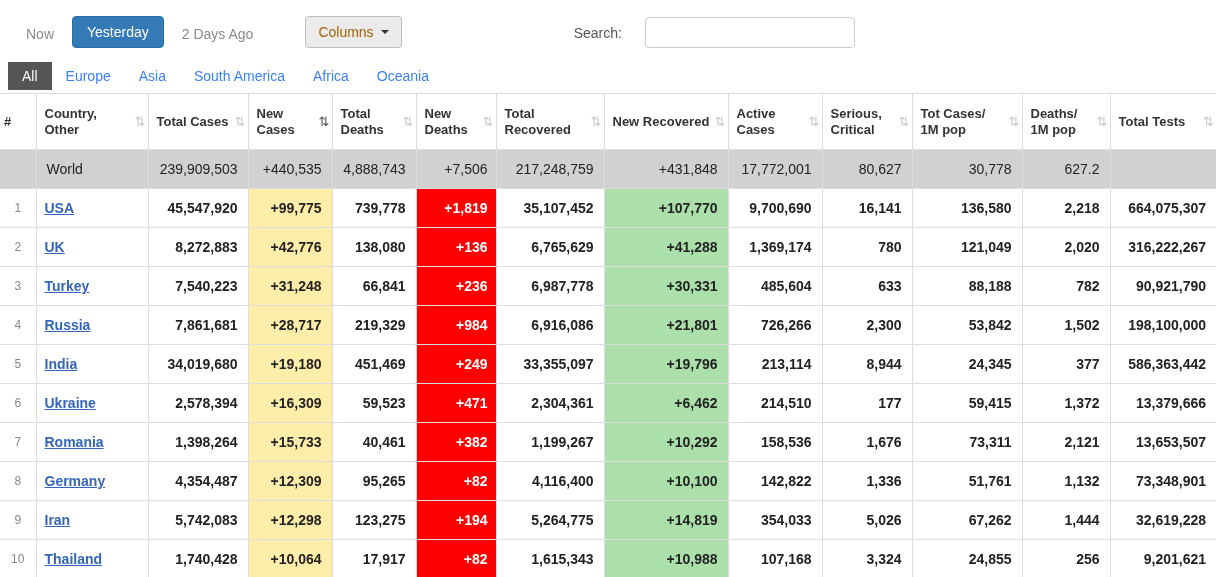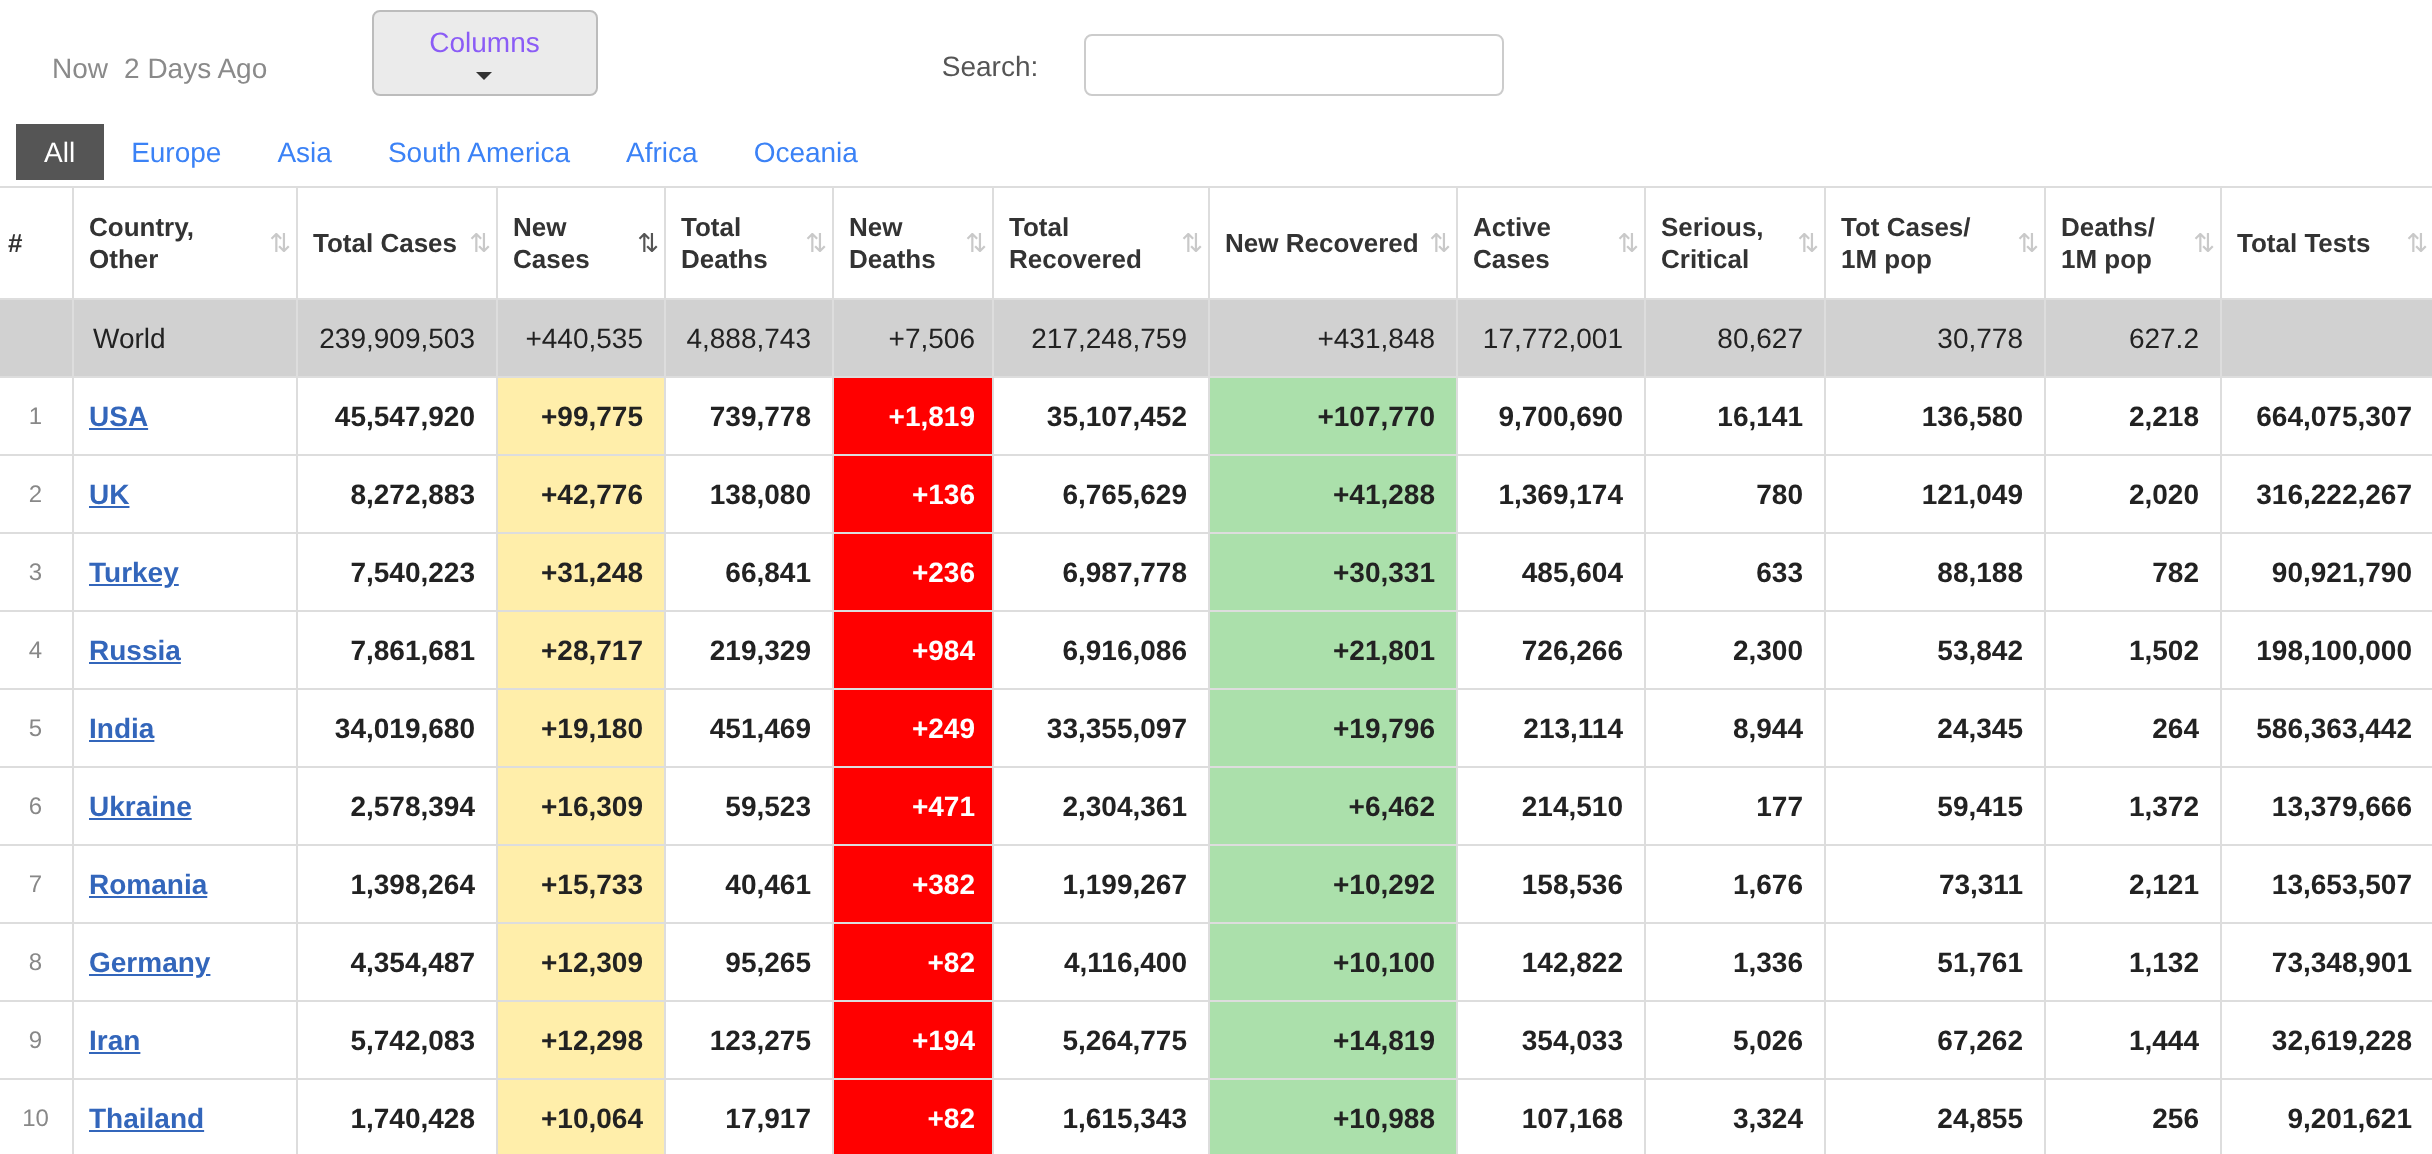--- a/index.html
+++ b/index.html
@@ -14,22 +14,22 @@
   .toolbar { display: flex; align-items: flex-end; padding: 8px 0 0 22px; height: 48px; }
   .btn { font-size: 14px; cursor: pointer; border: none; background: none; font-family: inherit; }
   .btn-link { color: #8a8a8a; padding: 6px 4px; }
   .btn-primary {
     background: var(--accent, #337ab7); color: #fff;
     border: 1px solid #2e6da4; border-radius: 4px;
     padding: 7px 14px; margin: 0 14px;
   }
   .btn-default {
     background: #ebebeb; border: 1px solid #bcbcbc; border-radius: 4px;
-    padding: 7px 28px; color: #8b5cf6; margin-left: 48px;
-    display: inline-flex; align-items: center; gap: 7px; flex-direction: column;
+    padding: 7px 12px; color: #a16207; margin-left: 48px;
+    display: inline-flex; align-items: center; gap: 7px;
   }
   .caret {
     width: 0; height: 0; display: inline-block;
     border-left: 4px solid transparent; border-right: 4px solid transparent;
     border-top: 4px solid #333;
   }
   .search { display: flex; align-items: center; margin-left: 172px; gap: 23px; font-size: 14px; color: #555; }
   .search input {
     width: 210px; height: 31px; border: 1px solid #ccc; border-radius: 4px;
     padding: 4px 8px; font-size: 14px; font-family: inherit;
@@ -68,20 +68,21 @@
   .newrecovered { background: var(--green, #abe0ab); text-align: right; font-weight: bold; padding: 9px 10px; }
 
   tr.world td { background: var(--worldgray, #d1d1d1); font-weight: normal; color: #222; }
   tr.world .country { font-weight: normal; padding-left: 10px; }
 </style>
 </head>
 <body>
 
 <div class="toolbar">
   <button class="btn btn-link">Now</button>
+  <button class="btn btn-primary">Yesterday</button>
   <button class="btn btn-link">2 Days Ago</button>
   <button class="btn btn-default">
     <span>Columns</span>
     <span class="caret"></span>
   </button>
   <div class="search">
     <span>Search:</span>
     <input type="text" value="" style="">
   </div>
 </div>
@@ -209,21 +210,21 @@
         <td class="country"><a>India</a></td>
         <td class="num">34,019,680</td>
         <td class="newcases">+19,180</td>
         <td class="num">451,469</td>
         <td class="newdeaths">+249</td>
         <td class="num">33,355,097</td>
         <td class="newrecovered">+19,796</td>
         <td class="num">213,114</td>
         <td class="num">8,944</td>
         <td class="num">24,345</td>
-        <td class="num">264</td>
+        <td class="num">377</td>
         <td class="num">586,363,442</td>
       </tr>
       <tr>
         <td class="rank">6</td>
         <td class="country"><a>Ukraine</a></td>
         <td class="num">2,578,394</td>
         <td class="newcases">+16,309</td>
         <td class="num">59,523</td>
         <td class="newdeaths">+471</td>
         <td class="num">2,304,361</td>

